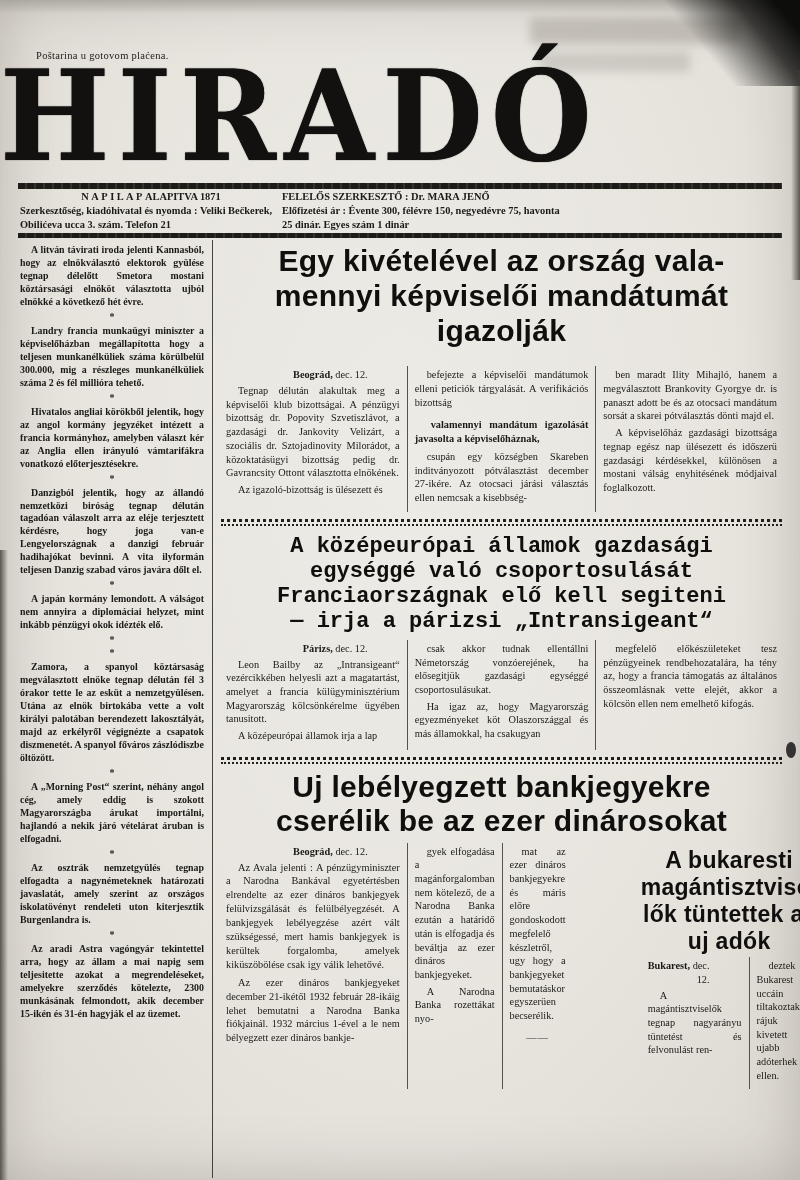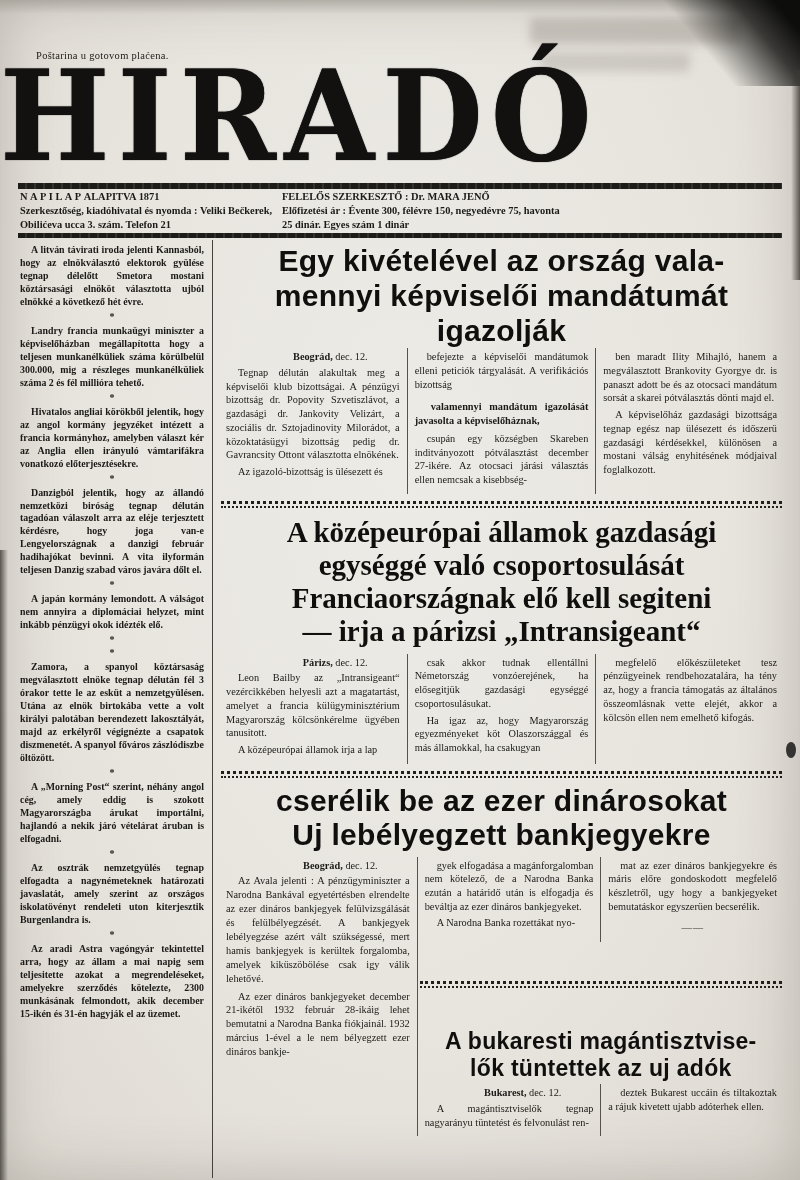--- a/index.html
+++ b/index.html
@@ -31,56 +31,56 @@
   }
   .rule-heavy{position:absolute;left:18px;width:764px;height:6px;background:
     repeating-linear-gradient(90deg,#1d1c19 0 7px,#35332e 7px 9px);}
   .rule-masthead{top:183px;}
   .rule-infobar{top:233px;height:5px;}
 
   .infobar{position:absolute;left:20px;top:190px;width:760px;display:flex;font-size:10.4px;font-weight:bold;line-height:1.35;}
   .info-left{width:262px;}
   .info-center{width:216px;text-align:center;}
   .info-right{width:282px;}
-  .info-line1{display:flex;justify-content:flex-start;}
+  .info-line1{display:flex;justify-content:center;}
   .sp{letter-spacing:2.5px;}
   .stars{font-size:9px;line-height:.9;}
 
   .body-wrap{position:absolute;left:18px;top:240px;width:766px;height:938px;display:flex;}
 
   
   .aside{width:184px;padding:4px 8px 0 2px;border-right:1.5px solid #45423c;overflow:hidden;
          font-size:9.9px;line-height:1.31;font-weight:bold;text-align:justify;}
   .aside p{margin:0;text-indent:11px;}
   .bsep{text-align:center;font-weight:bold;font-size:10px;line-height:1;margin:3px 0;}
 
   .main{flex:1;padding:2px 0 0 6px;}
 
   h1,h2{margin:0;text-align:center;color:#100f0e;}
   .head-sans{font-family:"Liberation Sans","DejaVu Sans",sans-serif;font-weight:bold;letter-spacing:.3px;}
-  .h-a1{font-size:30px;line-height:1.16;margin:2px 0 0;}
-  .h-a2{font-family:Liberation Serif, serif;font-weight:bold;font-size:29px;line-height:1.14;margin:8px 0 6px;}
+  .h-a1{font-size:30px;line-height:1.16;margin:2px 0 18px;}
+  .h-a2{font-family:Liberation Mono, monospace;font-weight:bold;font-size:22px;line-height:1.14;margin:8px 0 6px;}
   .h-a3{font-size:30px;line-height:1.15;margin:6px 0 4px;}
   .h-a4{font-size:23px;line-height:1.18;margin:4px 0 2px;}
 
   .cols{display:flex;align-items:stretch;}
   .col{flex:1;padding:2px 7px 4px 7px;font-size:10.3px;line-height:1.33;text-align:justify;}
   .col + .col{border-left:1px solid #55524a;}
   .col p{margin:0 0 3px;text-indent:12px;}
   .dateline{text-align:right;padding-right:32px;text-indent:0 !important;margin-bottom:2px !important;}
   .dateline b{font-weight:bold;}
   .boldpara{font-weight:bold;text-indent:16px !important;margin:9px 0 4px !important;}
 
   .dotsep{border-top:3px dotted #201f1c;border-bottom:2px dotted #201f1c;height:2px;margin:7px 2px 4px;}
 
   
   .a3grid{display:flex;align-items:stretch;}
   .a3c1{width:33.4%;padding:2px 7px 4px 7px;font-size:10.3px;line-height:1.35;text-align:justify;border-right:1px solid #55524a;}
   .a3c1 p{margin:0 0 4px;text-indent:12px;}
-  .a3right{width:66.6%;display:flex;flex-direction:column;gap:32px;}
+  .a3right{width:66.6%;display:flex;flex-direction:row;gap:32px;}
   .a3topcols{display:flex;}
   .a3topcols .col{padding-top:2px;}
   .enddash{text-align:center;text-indent:0 !important;letter-spacing:1px;color:#3a3833;margin-top:8px !important;}
   .a4body{display:flex;}
 </style>
 </head>
 <body>
 
 <div class="page">
 
@@ -185,22 +185,22 @@
           <div class="col">
             <p>megfelelő előkészületeket tesz pénzügyeinek rendbehozatalára, ha tény az, hogy a francia támogatás az általános összeomlásnak vette elejét, akkor a kölcsön ellen nem emelhető kifogás.</p>
           </div>
         </div>
       </article>
 
       <div class="dotsep"></div>
 
       <article>
         <h1 class="head-sans h-a3">
+          <span style="display:block">Uj lebélyegzett bankjegyekre</span>
           <span style="display:block">cserélik be az ezer dinárosokat</span>
-          <span style="display:block">Uj lebélyegzett bankjegyekre</span>
         </h1>
         <div class="a3grid">
           <div class="a3c1">
             <p class="dateline"><b>Beográd,</b>&nbsp;<span>dec. 12.</span></p>
             <p>Az Avala jelenti : A pénzügyminiszter a Narodna Bankával egyetértésben elrendelte az ezer dináros bankjegyek felülvizsgálását és felülbélyegzését. A bankjegyek lebélyegzése azért vált szükségessé, mert hamis bankjegyek is kerültek forgalomba, amelyek kiküszöbölése csak igy válik lehetővé.</p>
             <p>Az ezer dináros bankjegyeket december 21-ikétől 1932 február 28-ikáig lehet bemutatni a Narodna Banka fiókjainál. 1932 március 1-ével a le nem bélyegzett ezer dináros bankje-</p>
           </div>
           <div class="a3right">
             <div class="a3topcols">
               <div class="col">

